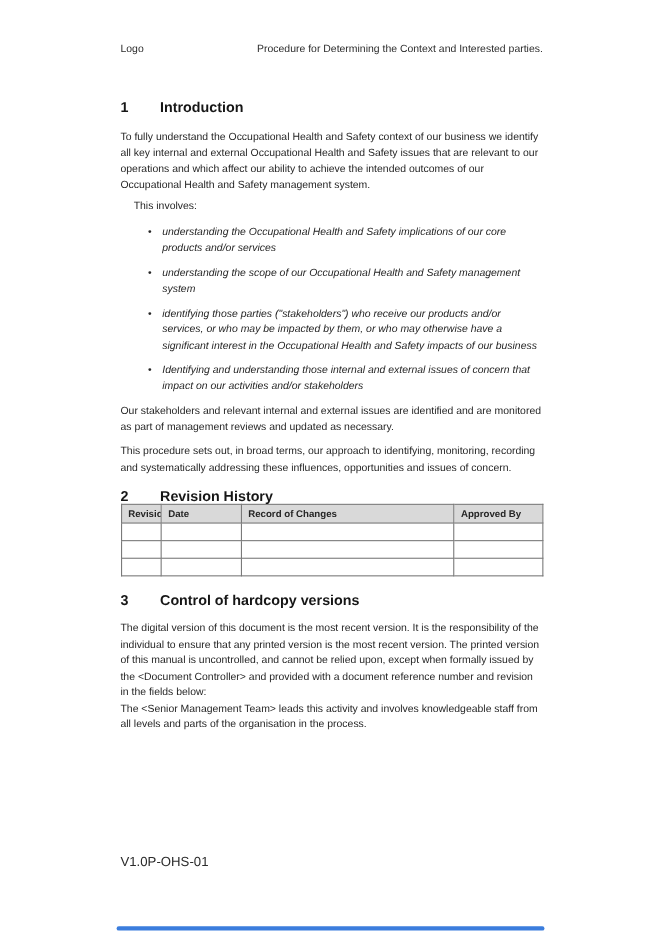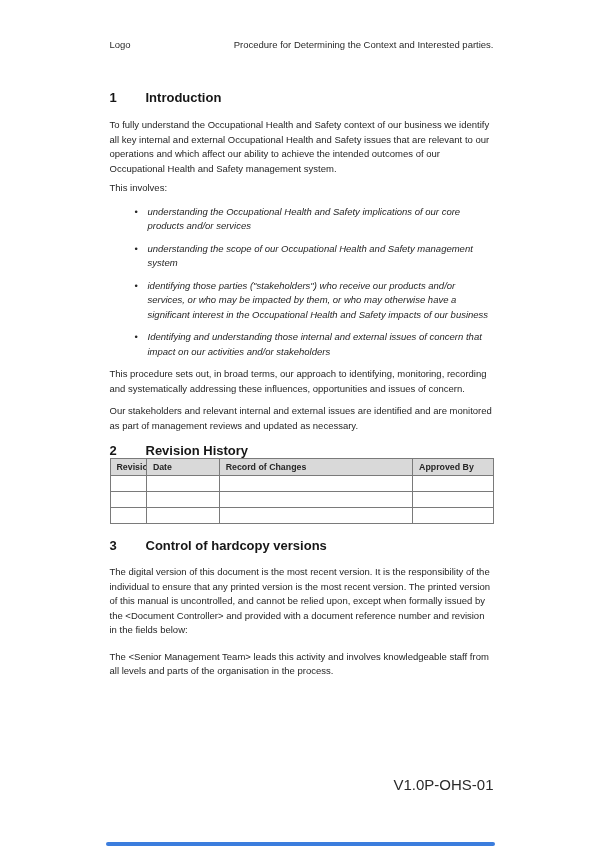--- a/index.html
+++ b/index.html
@@ -17,30 +17,30 @@
 
   .h-sec { display:flex; margin:0; font-size:13px; font-weight:700; color:#161616; }
   .h-sub { display:flex; margin:0; font-size:11.5px; font-weight:700; color:#161616; }
   .h-num { display:inline-block; width:36px; flex:0 0 36px; }
   .h-num-sub { display:inline-block; width:33px; flex:0 0 33px; }
 
   .body-p { margin:0; font-size:9.5px; line-height:14.5px; color:#262626; text-align:left; }
 
   .m-h1-intro { margin-top:40px; }
   .m-p1   { margin-top:13px; }
-  .m-p2   { margin-top:5px; }
+  .m-p2   { margin-top:5px;margin-left:12px; }
   .m-p3   { margin-top:8px; }
   .m-p4   { margin-top:8px; }
   .m-h1-rev  { margin-top:10px; }
   .m-tbl1 { margin-top:12px;padding-left:34px; }
   .m-h1-hc   { margin-top:14px; }
   .m-phc  { margin-top:12px; }
   .m-tbl2 { margin-top:7px; }
   .m-h2   { margin-top:13px; }
-  .m-presp{ margin-top:12px; }
+  .m-presp{ margin-top:0; }
 
   ul.bullets { list-style:none; margin:9px 0 0 0; padding:0; }
   ul.bullets li {
     display:flex; margin:0 0 8px 0; padding-left:25px;
     font-size:9.5px; line-height:14.5px; color:#262626;
   }
   ul.bullets li .bullet-mark { flex:0 0 13px; font-size:9.5px; }
   ul.bullets li .bullet-text { flex:1;font-style:italic; }
 
   table.doc-table {
@@ -56,22 +56,22 @@
     background:#d9d9d9; font-weight:700; text-align:left; height:12px;
   }
   table.doc-table td { height:11px; text-align:left; }
 
   table.hc-table { margin-top:0; }
   table.hc-table td { height:16px; text-align:center; }
   td.gray-cell { background:#d9d9d9; font-weight:700; }
 
   .doc-footer {
     position:absolute; left:70px; right:67px; top:776px;
-    display:flex; justify-content:flex-end;
-    font-size:15px; color:#2b2b2b;
+    display:flex; justify-content:flex-start;
+    font-size:12px; color:#2b2b2b;
   }
   .accent-bar {
     position:absolute; left:66px; right:66px; bottom:2px; height:4px;
     border-radius:2px;
   }
 </style>
 </head>
 <body>
 
 <div class="page">
@@ -102,22 +102,22 @@
       <li>
         <span class="bullet-mark">•</span>
         <span class="bullet-text">identifying those parties ("stakeholders") who receive our products and/or services, or who may be impacted by them, or who may otherwise have a significant interest in the Occupational Health and Safety impacts of our business</span>
       </li>
       <li>
         <span class="bullet-mark">•</span>
         <span class="bullet-text">Identifying and understanding those internal and external issues of concern that impact on our activities and/or stakeholders</span>
       </li>
     </ul>
 
+    <p class="body-p m-p3">Our stakeholders and relevant internal and external issues are identified and are monitored as part of management reviews and updated as necessary.</p>
     <p class="body-p m-p4">This procedure sets out, in broad terms, our approach to identifying, monitoring, recording and systematically addressing these influences, opportunities and issues of concern.</p>
-    <p class="body-p m-p3">Our stakeholders and relevant internal and external issues are identified and are monitored as part of management reviews and updated as necessary.</p>
 
     <h1 class="h-sec m-h1-rev">
       <span class="h-num">2</span>
       <span>Revision History</span>
     </h1>
 
     <table class="doc-table m-tbl1">
       <colgroup>
         <col style="width:9.5%">
           <col style="width:19%">

